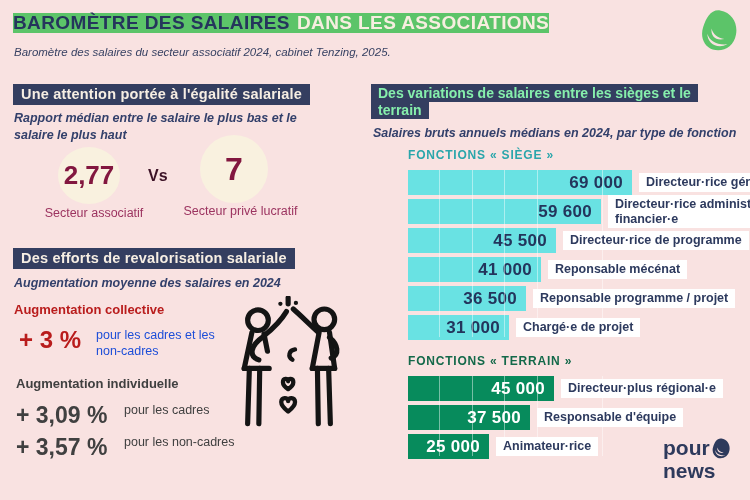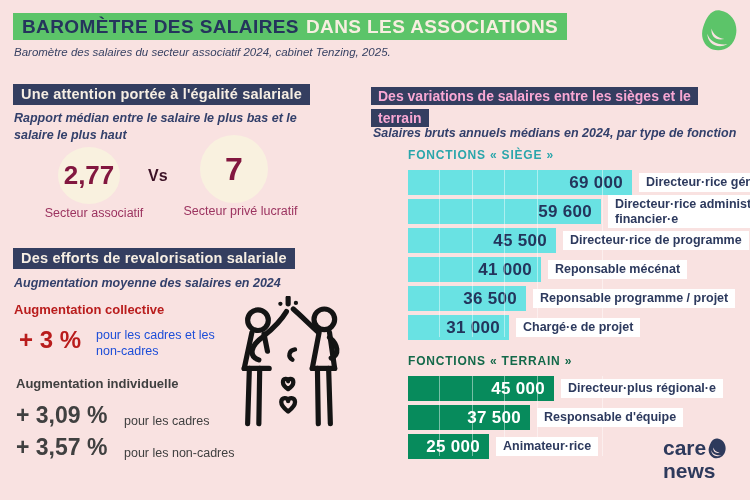--- a/index.html
+++ b/index.html
@@ -6,41 +6,41 @@
   .stage{
     position:relative;width:750px;height:500px;overflow:hidden;
     background:#f9e2e1;
     font-family:"Liberation Sans", sans-serif;
     color:#2d3a5e;
   }
   .abs{position:absolute;}
 
   
   .title-bar{
-    left:13px;top:13px;height:27px;display:flex;align-items:center;
-    background:#5cc469;padding:0 9px;font-size:19px;font-weight:700;letter-spacing:.4px;
+    left:13px;top:13px;height:20px;display:flex;align-items:center;
+    background:#5cc469;padding:0 0;font-size:19px;font-weight:700;letter-spacing:.4px;
     white-space:nowrap;
   }
   .title-primary{color:#25355c;margin-right:7px;}
   .title-secondary{color:#f7eee0;}
   .page-subtitle{
     left:14px;top:46px;font-size:11.5px;font-style:italic;font-weight:500;color:#384263;
   }
   .brand-swirl-top{left:701px;top:9px;}
 
   
   .sec-header{
     display:inline-block;background:#343e60;color:#f6eee3;
     font-size:14.5px;font-weight:700;padding:2px 8px 3px 8px;letter-spacing:.2px;
   }
   .sec-sub{
     font-size:12.5px;font-weight:700;font-style:italic;color:#33406b;line-height:1.35;
   }
   .sec-header-wrap{
-    font-size:14px;font-weight:700;line-height:22px;color:#f9a8d4;width:330px;
+    font-size:14px;font-weight:700;line-height:17px;color:#86efac;width:330px;
   }
   .sec-header-wrap .hl{
     background:#343e60;padding:1px 7px;
     -webkit-box-decoration-break:clone;box-decoration-break:clone;
   }
 
   
   .stat-circle{
     border-radius:50%;background:#f9f1df;display:flex;align-items:center;justify-content:center;
   }
@@ -56,21 +56,21 @@
 
   
   .mini-title{font-size:13px;font-weight:700;}
   .maroon{color:#b91c1c;}
   .maroon-soft{color:#1d4ed8;}
   .orange{color:#404040;}
   .big-pct{font-weight:700;white-space:nowrap;}
   .pct-collective{font-size:24px;}
   .pct-individual{font-size:23px;}
   .pct-note{font-size:12.5px;line-height:1.3;}
-  .indiv-row{display:flex;align-items:flex-end;gap:12px;}
+  .indiv-row{display:flex;align-items:flex-start;gap:12px;}
   .indiv-row .big-pct{min-width:96px;}
 
   
   .chart-group{left:372px;width:370px;padding-left:36px;}
   .group-0{top:148px;}
   .group-1{top:354px;}
   .group-name{font-size:12px;font-weight:700;letter-spacing:.8px;margin-bottom:8px;}
   .rows{position:relative;}
   .rows::after{
     content:"";position:absolute;left:0;top:0;bottom:3px;width:250px;z-index:1;
@@ -249,21 +249,21 @@
           <div class="bar" style="width: 81px; background: rgb(7, 139, 92);">
             <span class="bar-value" style="color: rgb(255, 255, 255);">25 000</span>
           </div>
           <span class="bar-label">Animateur·rice</span>
         </div>
       </div>
   </div>
 
   <div class="abs footer-logo">
     <div class="row1">
-      <span>care</span>
+      <span>pour</span>
       <span>
         <svg width="18" height="21" viewBox="0 0 34 40">
           <path d="M18 1 C30 3 35 14 33 24 C31 35 21 41 11 38 C3 35 -1 26 2 17 C5 8 9 0 18 1 Z" fill="#2e3a5c"></path>
           <path d="M25 33 C15 38 6 32 6 23 C8 30 15 34 25 33 Z" fill="#f9e2e1"></path>
           <path d="M22 28 C14 30 9 25 10 18 C11 23 16 27 22 28 Z" fill="#f9e2e1"></path>
         </svg>
       </span>
     </div>
     <div>news</div>
   </div>

